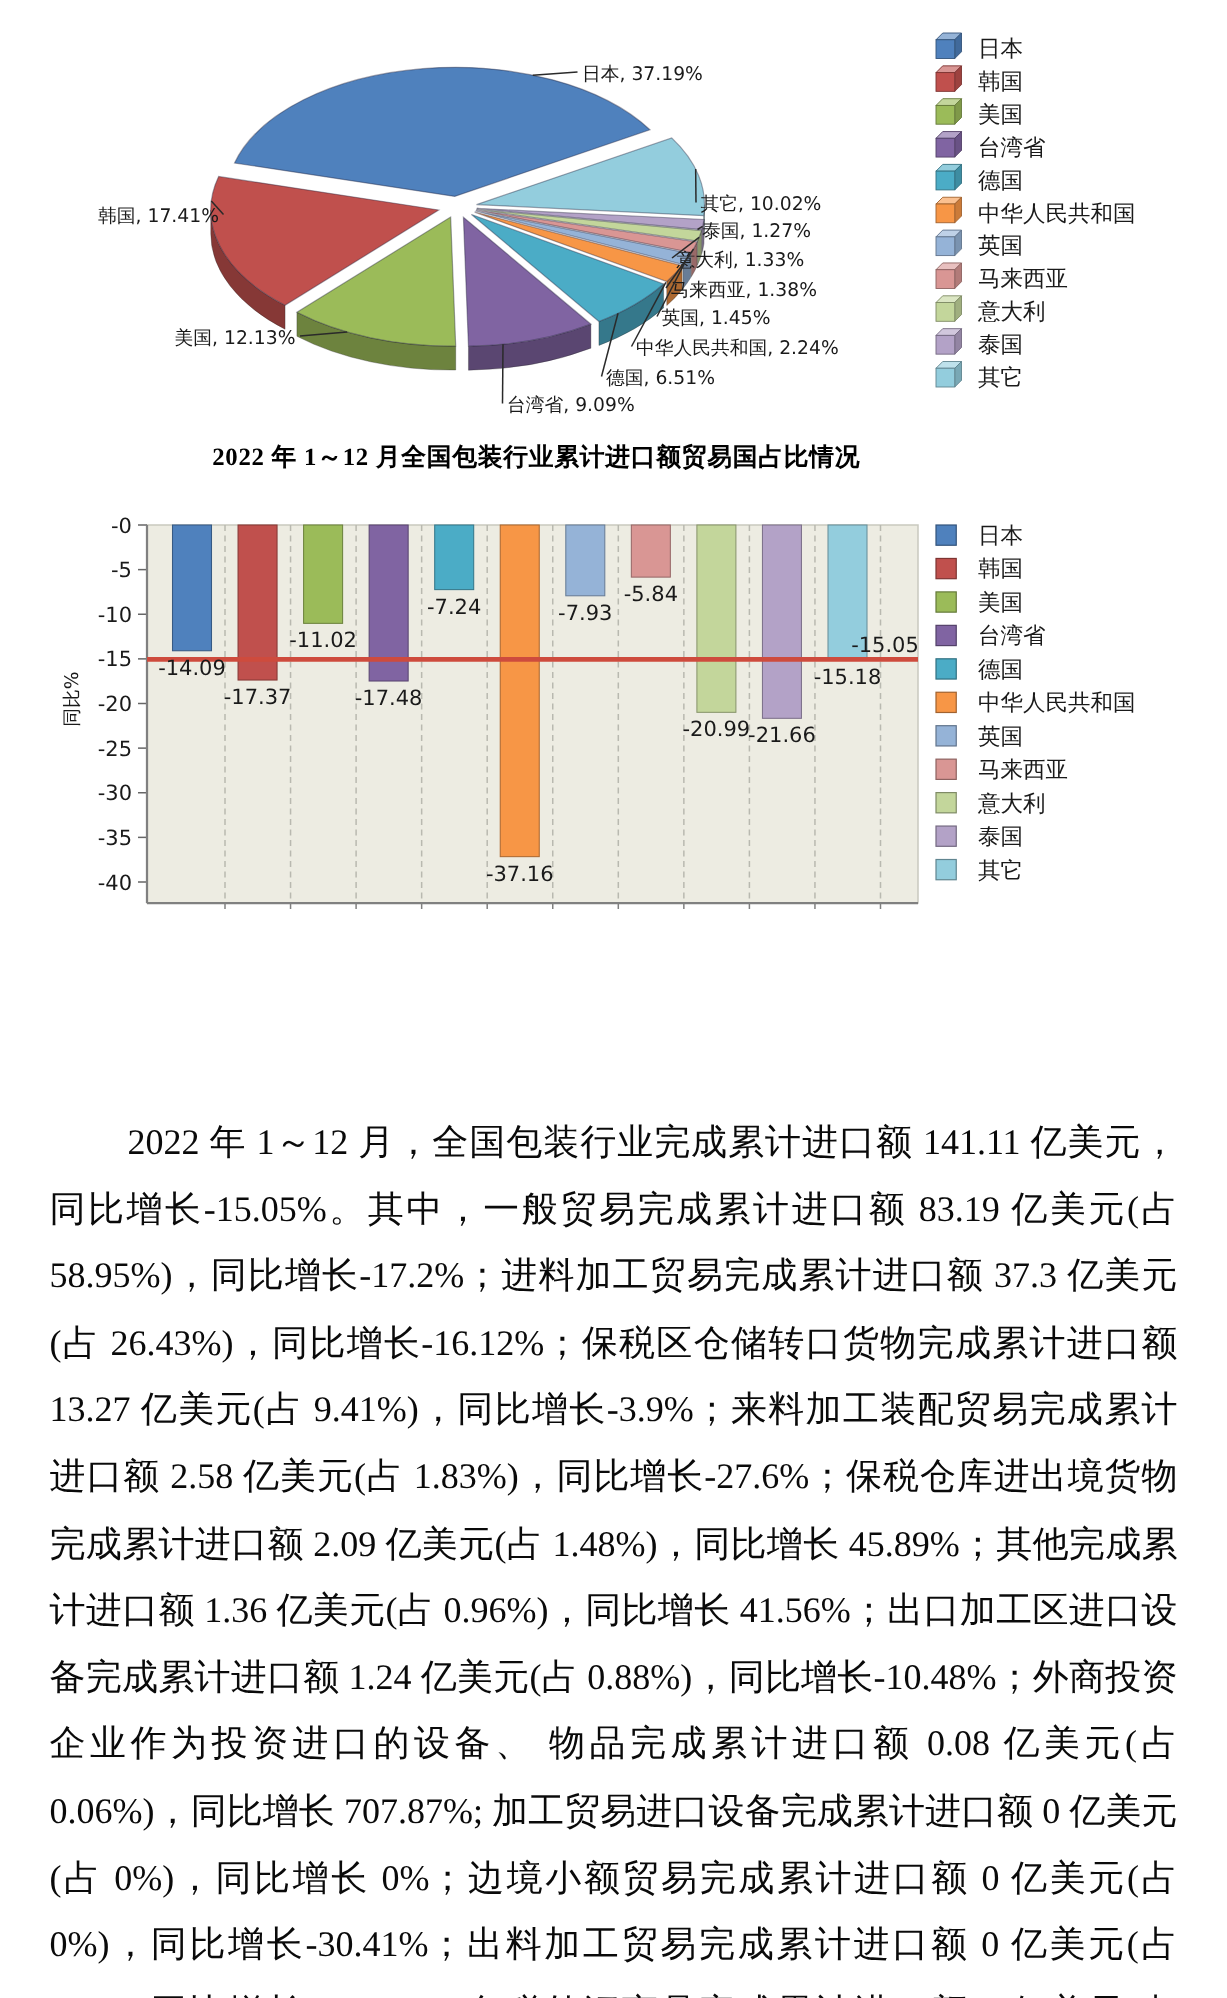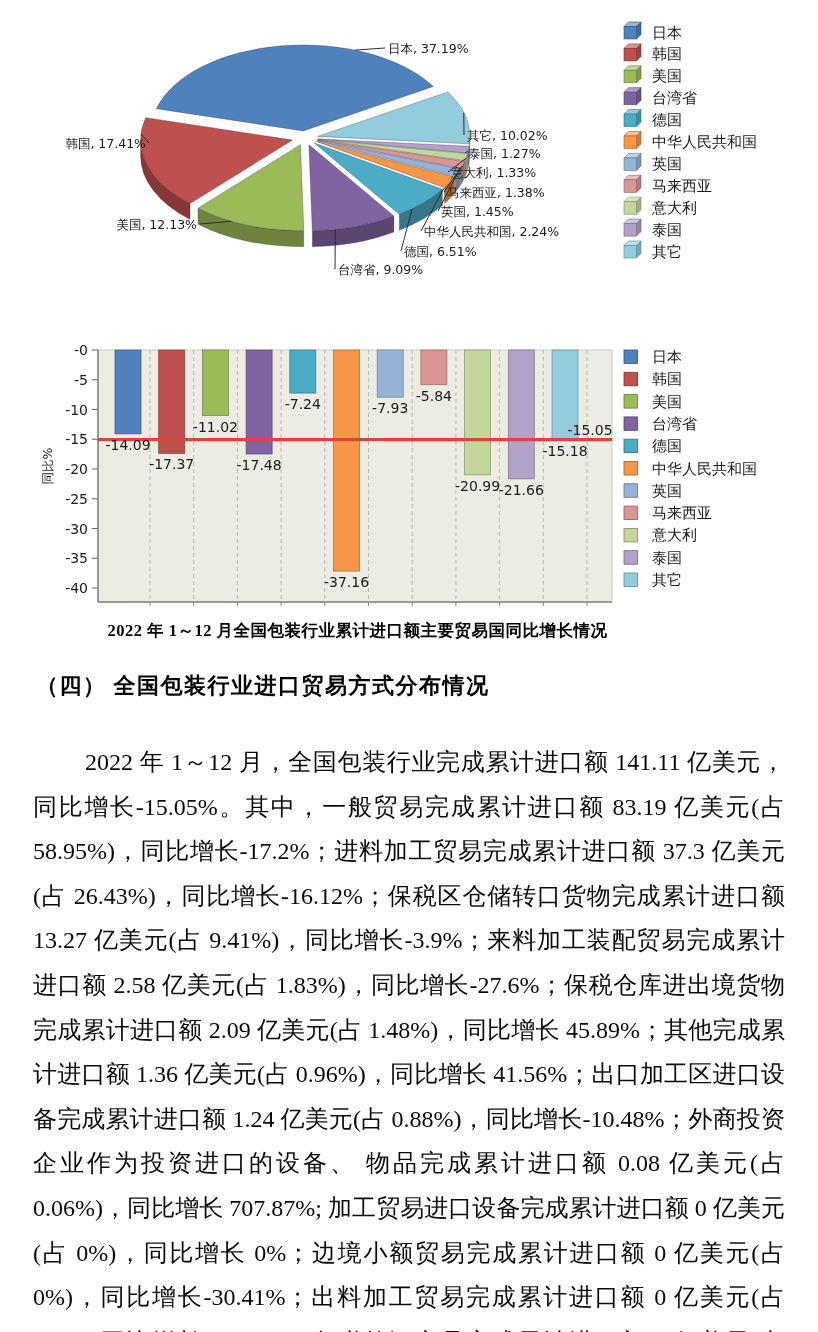--- a/index.html
+++ b/index.html
@@ -143,20 +143,21 @@
           <text x="652" y="228.6" font-size="15" text-anchor="start">泰国</text>
         </g>
         <g>
           <polygon points="624,239.5 628.5,235 641,235 636.5,239.5" fill="rgb(190,225,235)" stroke="rgb(96,133,144)" stroke-width="0.6"></polygon>
           <polygon points="636.5,239.5 641,235 641,247.5 636.5,252" fill="rgb(121,168,181)" stroke="rgb(96,133,144)" stroke-width="0.6"></polygon>
           <rect x="624" y="239.5" width="12.5" height="12.5" fill="#93CDDD" stroke="rgb(96,133,144)" stroke-width="0.6"></rect>
           <text x="652" y="250.5" font-size="15" text-anchor="start">其它</text>
         </g>
       </g>
     </svg>
+  <div class="chart-title pie-title">2022 年 1～12 月全国包装行业累计进口额贸易国占比情况</div>
 
   <svg class="bar-svg" id="bar-svg" width="818" height="272" viewBox="0 0 818 272">
       <rect x="98" y="12" width="514" height="252" fill="#EDECE2" stroke="#c9c9bf" stroke-width="1"></rect>
       <g>
         <line x1="150" y1="12" x2="150" y2="264" stroke="#b9b9b0" stroke-width="1" stroke-dasharray="4 3"></line>
         <line x1="150" y1="264" x2="150" y2="268" stroke="#808080" stroke-width="1"></line>
         <line x1="193.7" y1="12" x2="193.7" y2="264" stroke="#b9b9b0" stroke-width="1" stroke-dasharray="4 3"></line>
         <line x1="193.7" y1="264" x2="193.7" y2="268" stroke="#808080" stroke-width="1"></line>
         <line x1="237.40000000000003" y1="12" x2="237.40000000000003" y2="264" stroke="#b9b9b0" stroke-width="1" stroke-dasharray="4 3"></line>
         <line x1="237.40000000000003" y1="264" x2="237.40000000000003" y2="268" stroke="#808080" stroke-width="1"></line>
@@ -268,18 +269,16 @@
         <g>
           <rect x="624" y="212.70000000000002" width="13.5" height="13.5" fill="#B3A2C7" stroke="rgb(116,105,129)" stroke-width="0.8"></rect>
           <text x="652" y="224.70000000000002" font-size="15" text-anchor="start">泰国</text>
         </g>
         <g>
           <rect x="624" y="235" width="13.5" height="13.5" fill="#93CDDD" stroke="rgb(96,133,144)" stroke-width="0.8"></rect>
           <text x="652" y="247" font-size="15" text-anchor="start">其它</text>
         </g>
       </g>
     </svg>
-  <div class="chart-title bar-title">2022 年 1～12 月全国包装行业累计进口额主要贸易国同比增长情况</div>
-
-  <div class="section-heading">（四）  全国包装行业进口贸易方式分布情况</div>
+
 
   <p class="body-text">2022 年 1～12 月，全国包装行业完成累计进口额 141.11 亿美元，同比增长-15.05%。其中，一般贸易完成累计进口额 83.19 亿美元(占 58.95%)，同比增长-17.2%；进料加工贸易完成累计进口额 37.3 亿美元(占 26.43%)，同比增长-16.12%；保税区仓储转口货物完成累计进口额 13.27 亿美元(占 9.41%)，同比增长-3.9%；来料加工装配贸易完成累计进口额 2.58 亿美元(占 1.83%)，同比增长-27.6%；保税仓库进出境货物完成累计进口额 2.09 亿美元(占 1.48%)，同比增长 45.89%；其他完成累计进口额 1.36 亿美元(占 0.96%)，同比增长 41.56%；出口加工区进口设备完成累计进口额 1.24 亿美元(占 0.88%)，同比增长-10.48%；外商投资企业作为投资进口的设备、 物品完成累计进口额 0.08 亿美元(占 0.06%)，同比增长 707.87%; 加工贸易进口设备完成累计进口额 0 亿美元(占 0%)，同比增长 0%；边境小额贸易完成累计进口额 0 亿美元(占 0%)，同比增长-30.41%；出料加工贸易完成累计进口额 0 亿美元(占 0%)，同比增长-99.83%；免税外汇商品完成累计进口额 0 亿美元(占 0%)，同比增长-94.15%；国家间、 国际组织无偿</p>
 </div>
 
 </body></html>

